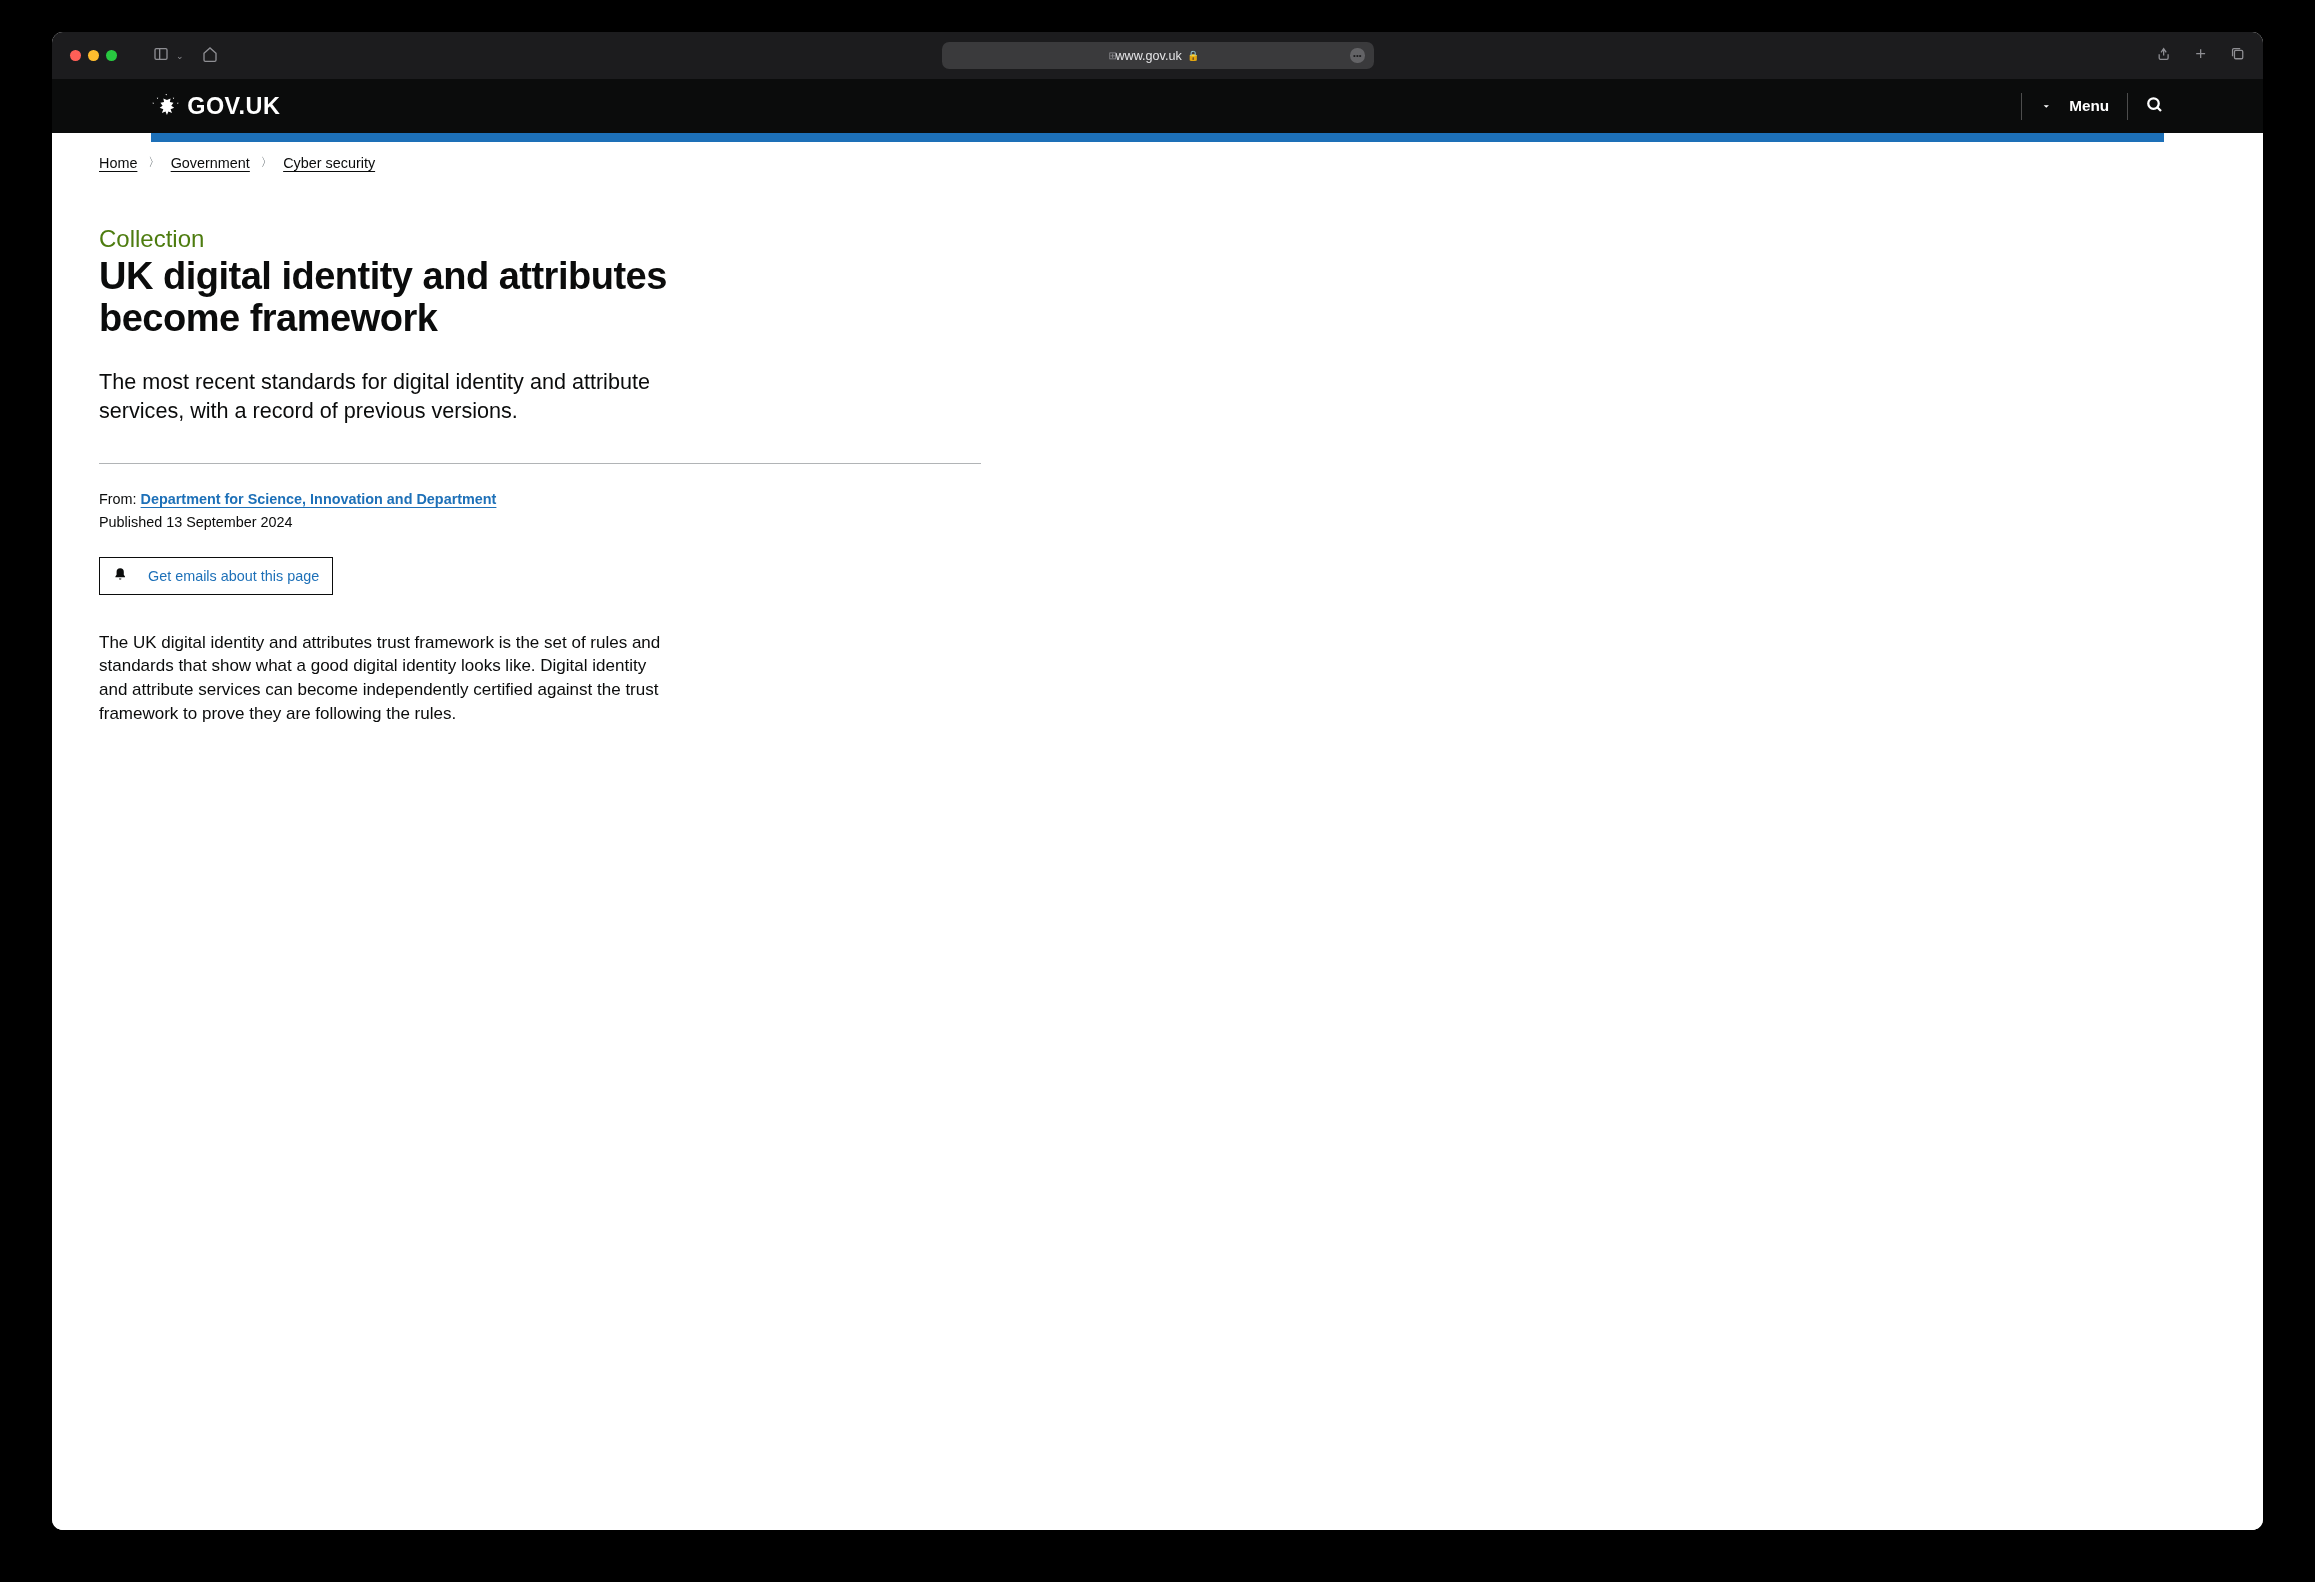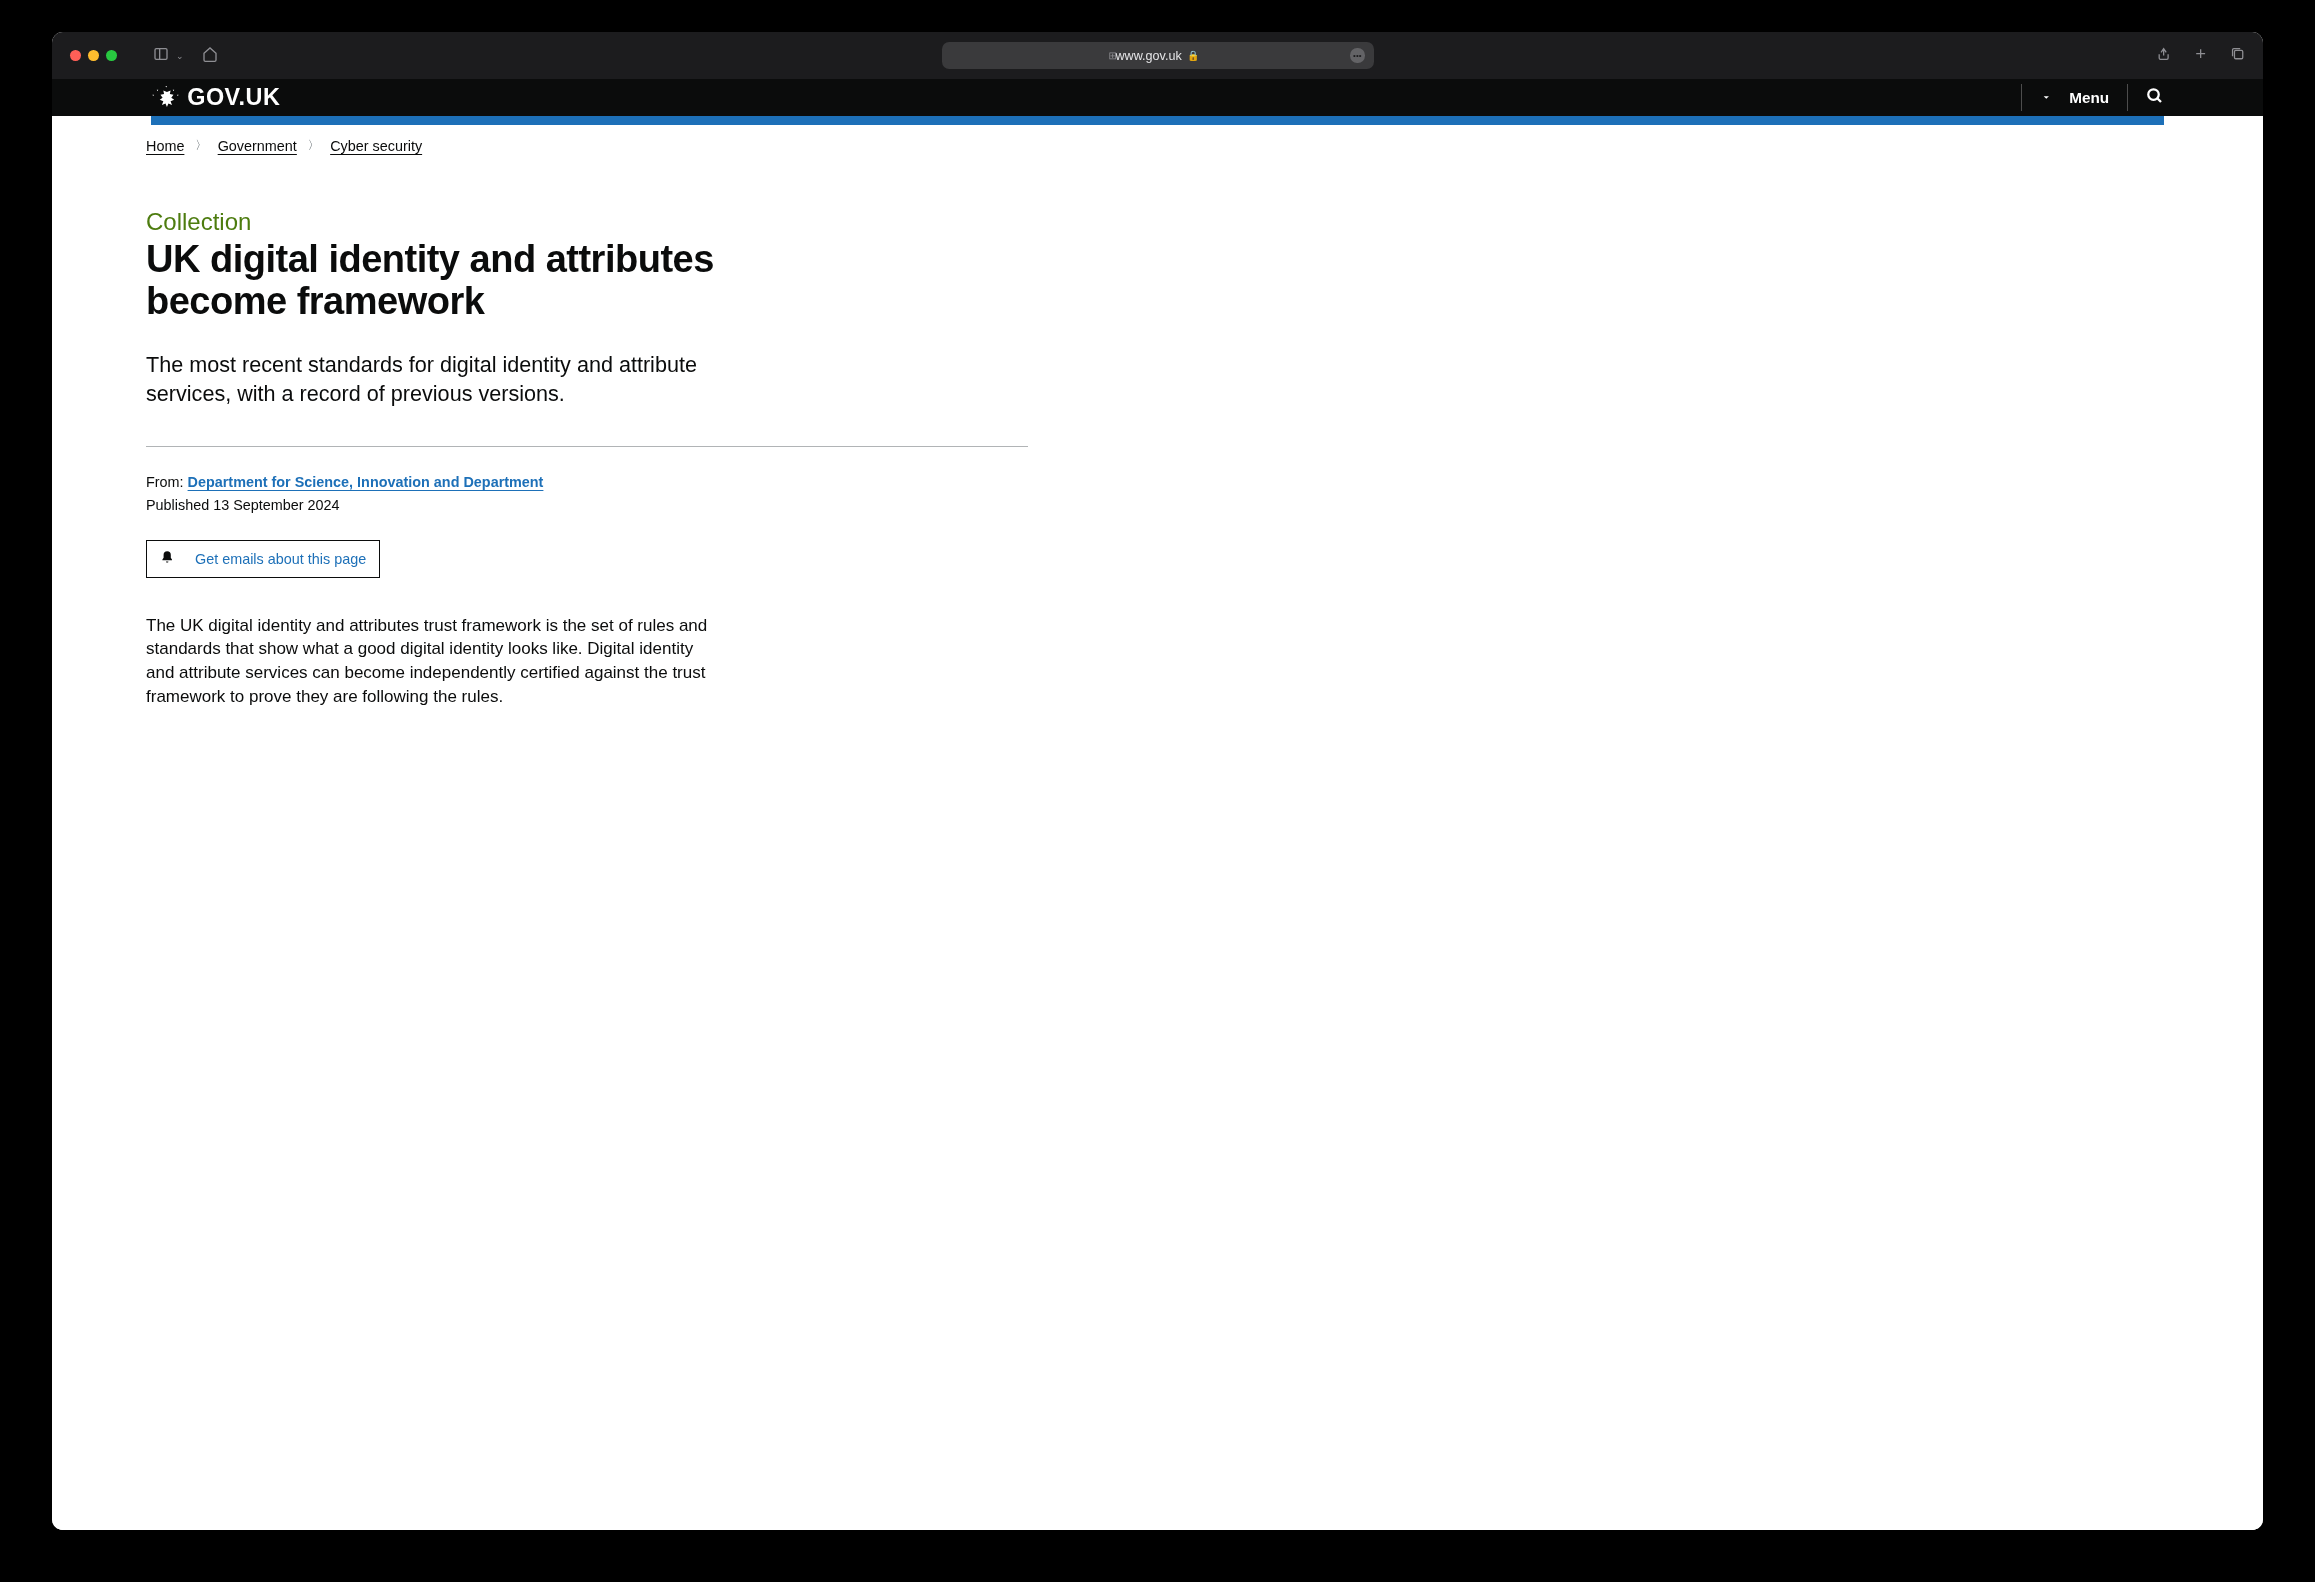--- a/index.html
+++ b/index.html
@@ -123,21 +123,21 @@
     }
     
     .chrome-icons-right svg {
       width: 15.3px;
       height: 15.3px;
     }
     
     .site-header {
       background: #0b0c0c;
       color: #fff;
-      height: 37px;
+      height: 54px;
       display: flex;
       align-items: center;
       padding: 0 99px;
       justify-content: space-between;
     }
     
     .govuk-logo {
       display: flex;
       align-items: center;
       gap: 7.2px;
@@ -174,21 +174,21 @@
     }
     
     .blue-bar {
       height: 9px;
       background: #1d70b8;
       margin: 0 99px;
     }
     
     .page-content {
       background: #fff;
-      padding: 0 94px;
+      padding: 0 47px;
       flex: 1;
       overflow: hidden;
     }
     
     .breadcrumbs {
       display: flex;
       align-items: center;
       gap: 10.8px;
       padding: 12.6px 0 9px;
       font-size: 14.4px;

